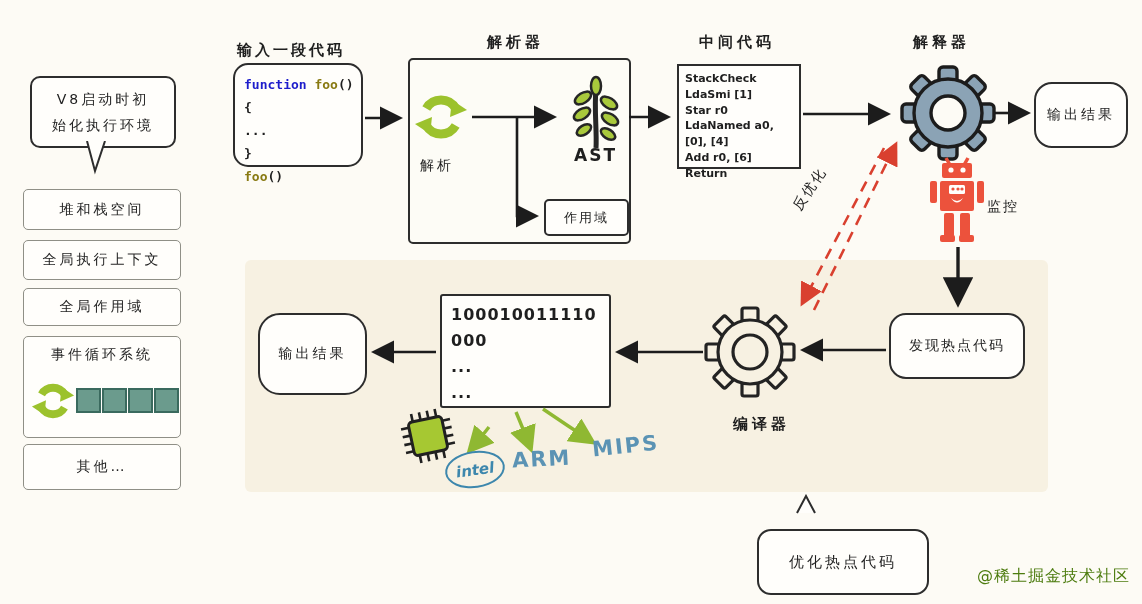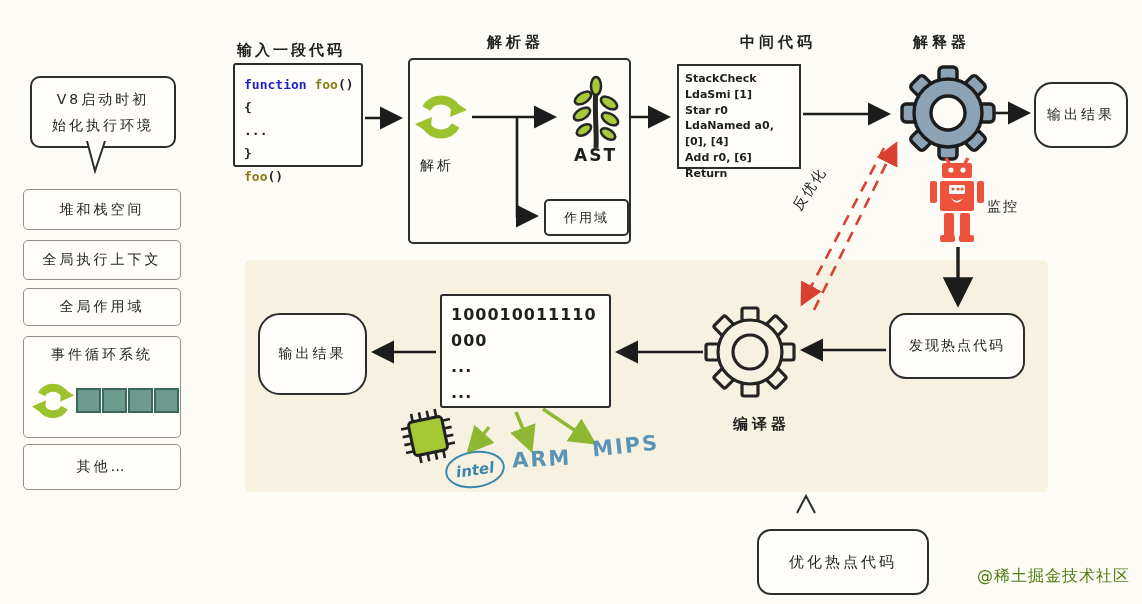--- a/index.html
+++ b/index.html
@@ -11,21 +11,21 @@
   .panel{left:245px;top:260px;width:803px;height:232px;background:#f7f1e2;border-radius:6px;z-index:0;}
   .box{position:absolute;background:#fffefb;border:2px solid #2d2d2d;border-radius:5px;
        display:flex;align-items:center;justify-content:center;z-index:1;}
   .sbox{border:1.6px solid #8f8f86;}
   .rbox{border-radius:18px;}
   .lbl{position:absolute;z-index:3;white-space:nowrap;}
   .title{font-weight:bold;font-size:15px;letter-spacing:4px;}
   .cn{letter-spacing:3px;font-size:14px;}
   svg.layer{position:absolute;left:0;top:0;z-index:2;pointer-events:none;}
   svg.tail{position:absolute;z-index:4;pointer-events:none;}
-  .codebox{left:233px;top:63px;width:130px;height:104px;border-radius:3px;z-index:1;
+  .codebox{left:233px;top:63px;width:130px;height:104px;border-radius:15px;z-index:1;
     background:#fffefb;border:2px solid #2d2d2d;position:absolute;
     font-family:"DejaVu Sans Mono",monospace;font-weight:bold;font-size:13px;
     padding:8px 0 0 9px;line-height:23px;box-sizing:border-box;}
   .kw{color:#1d1dcb;} .fn{color:#897a12;}
   .bytebox{left:677px;top:64px;width:124px;height:105px;position:absolute;z-index:1;
     background:#fffefb;border:2px solid #2d2d2d;box-sizing:border-box;
     font-weight:bold;font-size:11px;line-height:15.8px;padding:5px 15px 0 6px;}
   .binbox{left:440px;top:294px;width:171px;height:114px;position:absolute;z-index:1;
     background:#fffefb;border:2px solid #2d2d2d;box-sizing:border-box;border-radius:3px;
     font-weight:bold;font-size:16px;letter-spacing:1px;line-height:26px;padding:6px 0 0 9px;}
@@ -75,21 +75,21 @@
   </div>
 
   <div class="lbl title" style="left:487px;top:33px;">解析器</div>
   <div class="box" style="left:408px;top:58px;width:219px;height:182px;background:#fdfcf6;"></div>
   <div class="lbl cn" style="left:420px;top:157px;">解析</div>
   <div class="lbl" style="left:574px;top:145px;font-size:17px;font-weight:bold;letter-spacing:2px;">AST</div>
   <div class="box" style="left:544px;top:199px;width:81px;height:33px;">
     <div style="font-size:13px;letter-spacing:2px;">作用域</div>
   </div>
 
-  <div class="lbl title" style="left:740px;top:33px;">中间代码</div>
+  <div class="lbl title" style="left:699px;top:33px;">中间代码</div>
   <div class="bytebox">
     <div>StackCheck</div>
     <div>LdaSmi [1]</div>
     <div>Star r0</div>
     <div>LdaNamed a0, [0], [4]</div>
     <div>Add r0, [6]</div>
     <div>Return</div>
   </div>
 
   <div class="lbl title" style="left:913px;top:33px;">解释器</div>

